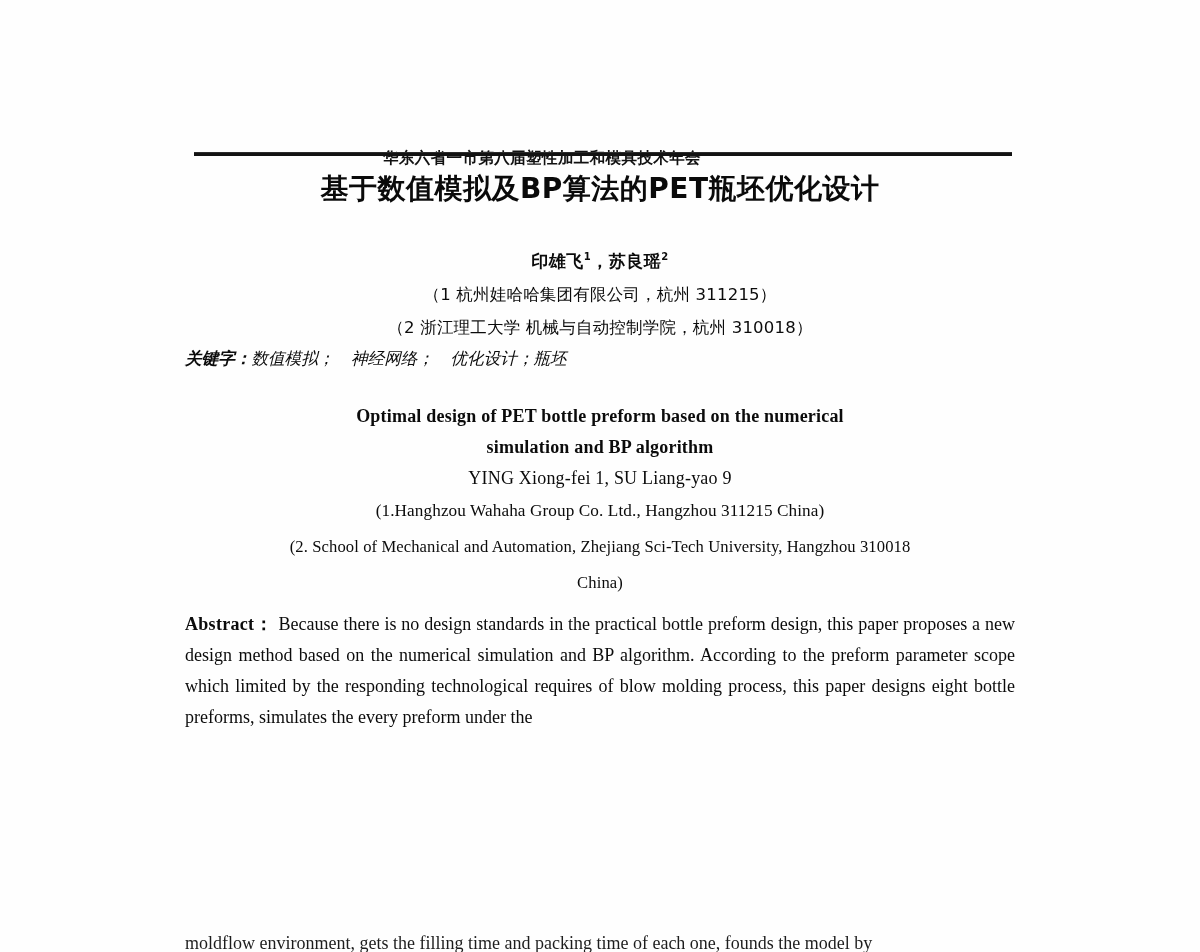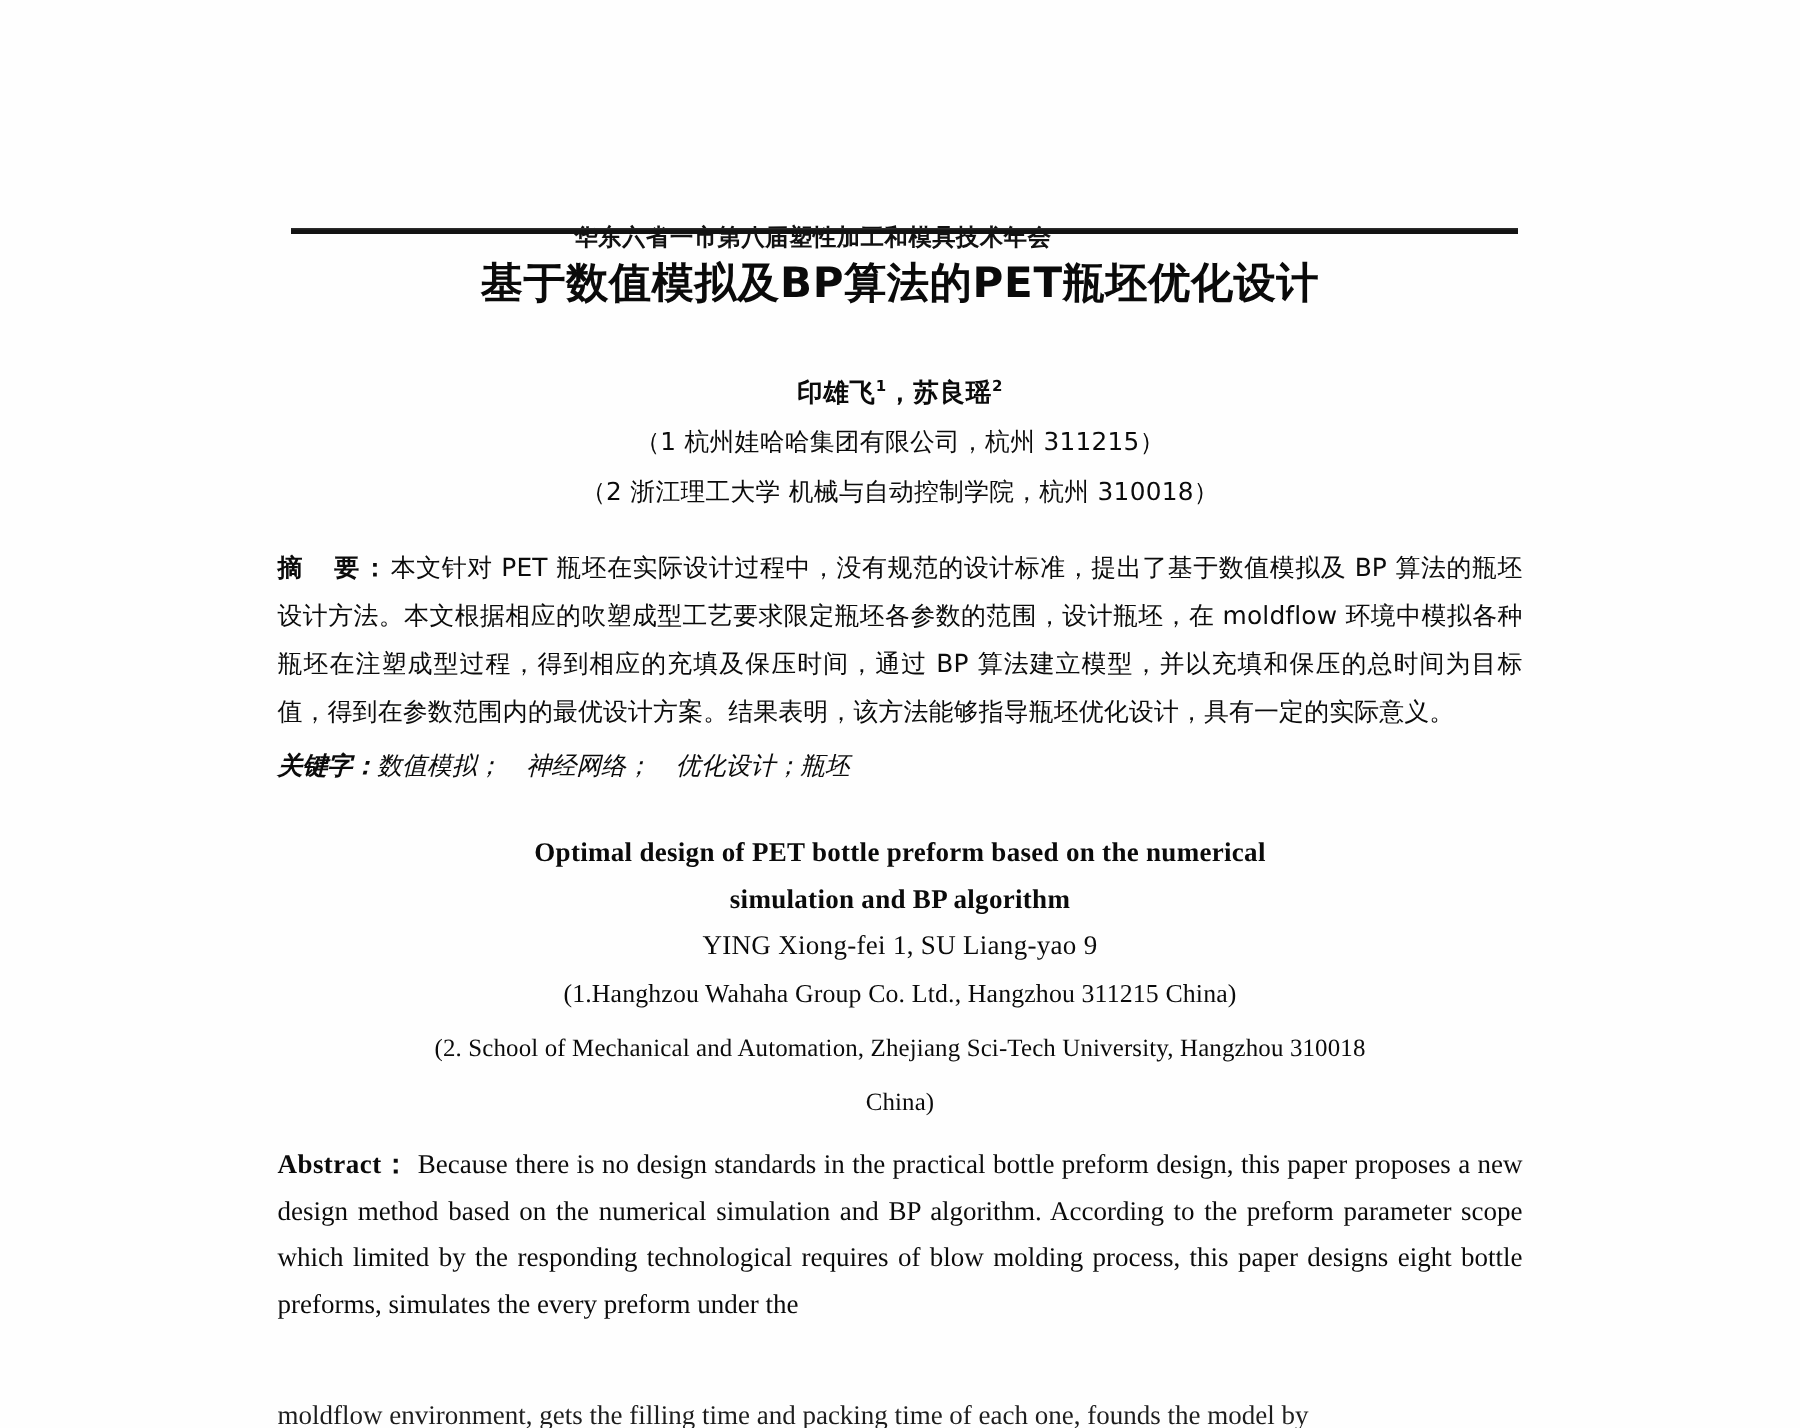--- a/index.html
+++ b/index.html
@@ -186,23 +186,20 @@
     <h1 class="cn-title">基于数值模拟及BP算法的PET瓶坯优化设计</h1>
 
     <div class="cn-authors">
       <span>印雄飞</span><sup>1</sup><span>，</span><span>苏良瑶</span><sup>2</sup>
     </div>
 
     <div class="cn-affil">（1 杭州娃哈哈集团有限公司，杭州  311215）</div>
 
     <div class="cn-affil">（2 浙江理工大学 机械与自动控制学院，杭州  310018）</div>
 
-    <div class="cn-abstract">
-      <span class="lbl">摘　要：</span><span>本文针对 PET 瓶坯在实际设计过程中，没有规范的设计标准，提出了基于数值模拟及 BP 算法的瓶坯设计方法。本文根据相应的吹塑成型工艺要求限定瓶坯各参数的范围，设计瓶坯，在 moldflow 环境中模拟各种瓶坯在注塑成型过程，得到相应的充填及保压时间，通过 BP 算法建立模型，并以充填和保压的总时间为目标值，得到在参数范围内的最优设计方案。结果表明，该方法能够指导瓶坯优化设计，具有一定的实际意义。</span>
-    </div>
 
     <div class="cn-keywords">
       <span class="lbl">关键字：</span><span>数值模拟；　神经网络；　优化设计；瓶坯</span>
     </div>
 
     <div class="en-title">
       <div>Optimal design of PET bottle preform based on the numerical</div>
       <div>simulation and BP algorithm</div>
     </div>
 

